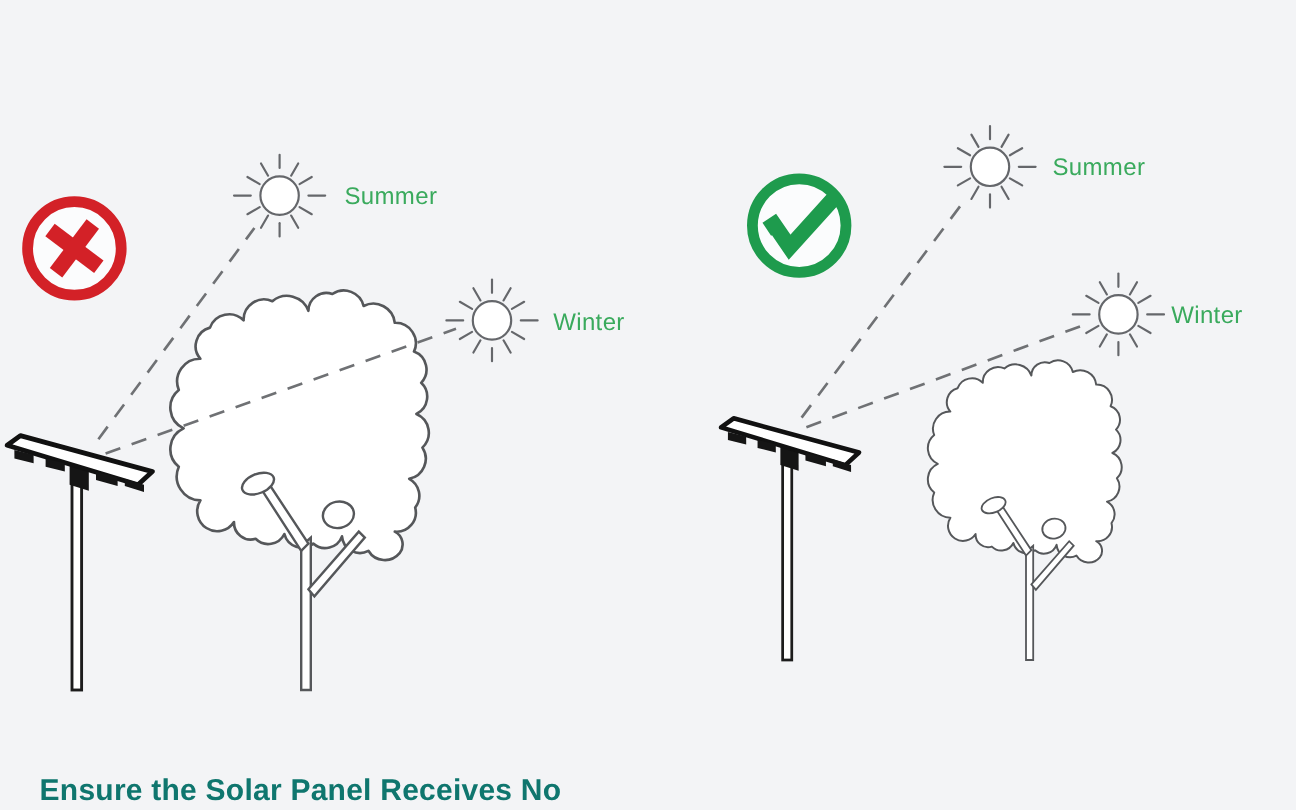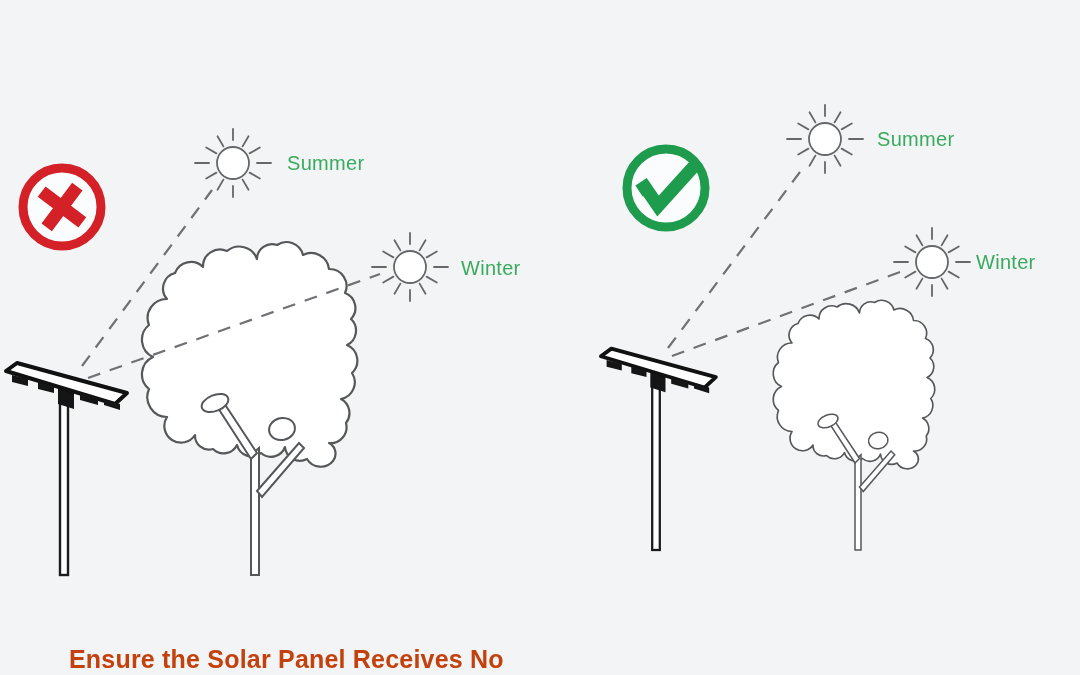--- a/index.html
+++ b/index.html
@@ -16,24 +16,23 @@
     font-size:20px;
     fill:#3aaa5d;
     letter-spacing:0.3px;
   }
   .caption{
     position:absolute;
     left:33px;
     top:645px;
     font-size:25px;
     font-weight:bold;
-    color:#c2410c;
+    color:#0f766e;
     letter-spacing:0.2px;
     white-space:nowrap;
-    margin-left:36px;
   }
   .sketch{stroke:#55575a;fill:#ffffff;}
   .dash{stroke:#6f7174;stroke-width:2.2;fill:none;stroke-dasharray:13 10;}
 </style>
 </head>
 <body>
 
 <div class="stage">
 <svg width="1080" height="675" viewBox="0 0 1080 675">
   <defs>

